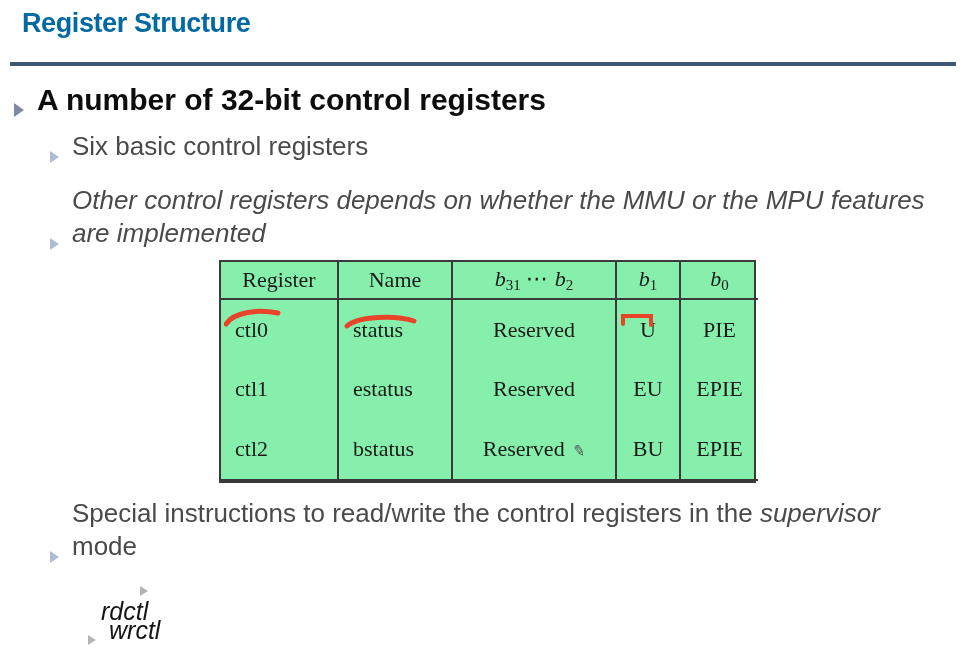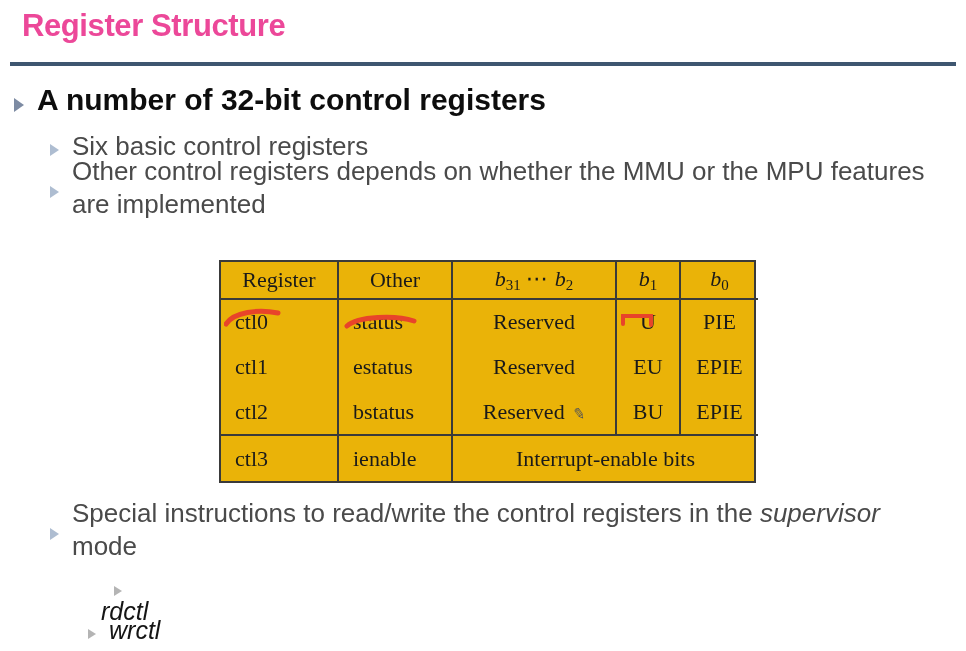--- a/index.html
+++ b/index.html
@@ -13,41 +13,41 @@
     font-family: "Liberation Sans", sans-serif;
     overflow: hidden;
     position: relative;
   }
 
   
   #slide-title {
     position: absolute;
     left: 22px;
     top: 8px;
-    font-size: 31px;
+    font-size: 27px;
     font-weight: bold;
-    color: #ec4899;
+    color: #0369a1;
     letter-spacing: -0.4px;
     line-height: 1.15;
     white-space: nowrap;
   }
   #title-rule {
     position: absolute;
     left: 10px;
     top: 62px;
     width: 946px;
     height: 4px;
     background: #3e5670;
   }
 
   
   .bullet {
     position: absolute;
     display: flex;
-    align-items: center;
+    align-items: flex-end;
   }
   .tri {
     flex: 0 0 auto;
     width: 0;
     height: 0;
     border-style: solid;
     border-width: 7px 0 7px 10px;
     border-color: transparent transparent transparent #7d8ba3;
     margin-top: 10px;
   }
@@ -77,21 +77,21 @@
 
   
   .lvl2-row { left: 50px; }
   .lvl2-row .btext {
     font-size: 26px;
     font-weight: normal;
     color: #4a4a4a;
     line-height: 1.26;
   }
   #b-six   { top: 130px; }
-  #b-other { top: 155px; width: 900px; }
+  #b-other { top: 184px; width: 900px; font-style: italic; }
   #b-special { top: 497px; width: 900px; }
 
   
   .lvl3-row { left: 88px; }
   .lvl3-row .btext {
     font-size: 25px;
     font-style: italic;
     color: #151515;
     line-height: 1.2;
   }
@@ -103,21 +103,21 @@
   
   #reg-table {
     position: absolute;
     left: 219px;
     top: 260px;
     width: 537px;
     height: 223px;
     border: 2px solid #3a3a3a;
     box-sizing: border-box;
     font-family: "Liberation Serif", serif;
-    background: #eab308;
+    background: #86efac;
   }
   #reg-table table {
     width: 100%;
     height: 100%;
     border-collapse: collapse;
     table-layout: fixed;
   }
   #reg-table td, #reg-table th {
     border: 0;
     padding: 0;
@@ -211,21 +211,21 @@
     <colgroup>
       <col class="col-reg">
         <col class="col-name">
         <col class="col-b31">
         <col class="col-b1">
         <col class="col-b0">
     </colgroup>
     <thead>
       <tr class="hsep-head">
         <th class="cell-center vsep">Register</th>
-        <th class="cell-center vsep">Other</th>
+        <th class="cell-center vsep">Name</th>
         <th class="cell-center vsep hdr-b">
           <span class="b-spread">
             <span class="bsub"><span>b</span><sub>31</sub></span>
             <span class="dots">⋯</span>
             <span class="bsub"><span>b</span><sub>2</sub></span>
           </span>
         </th>
         <th class="cell-center vsep hdr-b">
           <span class="bsub"><span>b</span><sub>1</sub></span>
         </th>
@@ -251,25 +251,20 @@
       </tr>
       <tr class="hsep-mid">
         <td class="cell-left vsep">ctl2</td>
         <td class="cell-left vsep">bstatus</td>
         <td class="cell-center vsep">
           <span>Reserved</span><span class="pencil">✎</span>
         </td>
         <td class="cell-center vsep">BU</td>
         <td class="cell-center">EPIE</td>
       </tr>
-      <tr>
-        <td class="cell-left vsep">ctl3</td>
-        <td class="cell-left vsep">ienable</td>
-        <td class="cell-center" colspan="3">Interrupt-enable bits</td>
-      </tr>
     </tbody>
   </table>
 </div>
 
 <svg class="annot" id="annot-ctl0" width="62" height="20" viewBox="0 0 62 20">
   <path d="M2 16 C 10 4, 34 1, 54 5" stroke="#e8442a" stroke-width="5" fill="none" stroke-linecap="round"></path>
 </svg>
 
 <svg class="annot" id="annot-status" width="74" height="18" viewBox="0 0 74 18">
   <path d="M3 13 C 14 3, 52 2, 70 8" stroke="#e8442a" stroke-width="5" fill="none" stroke-linecap="round"></path>

